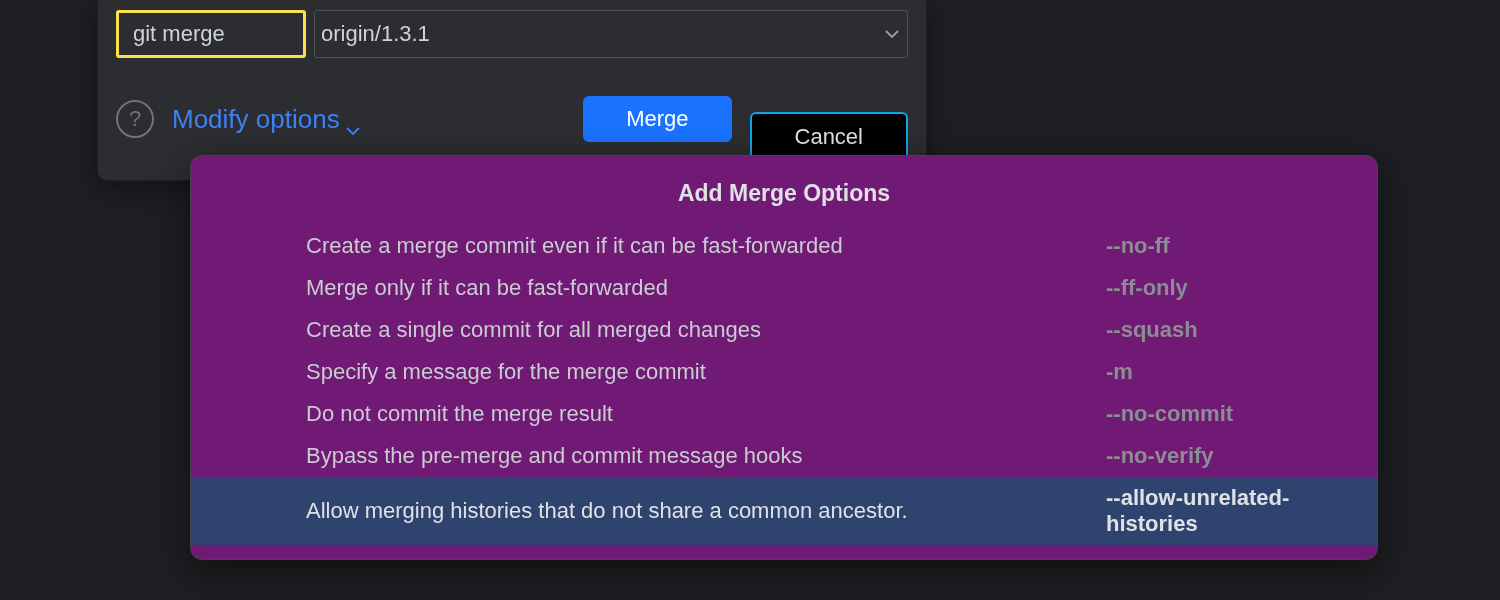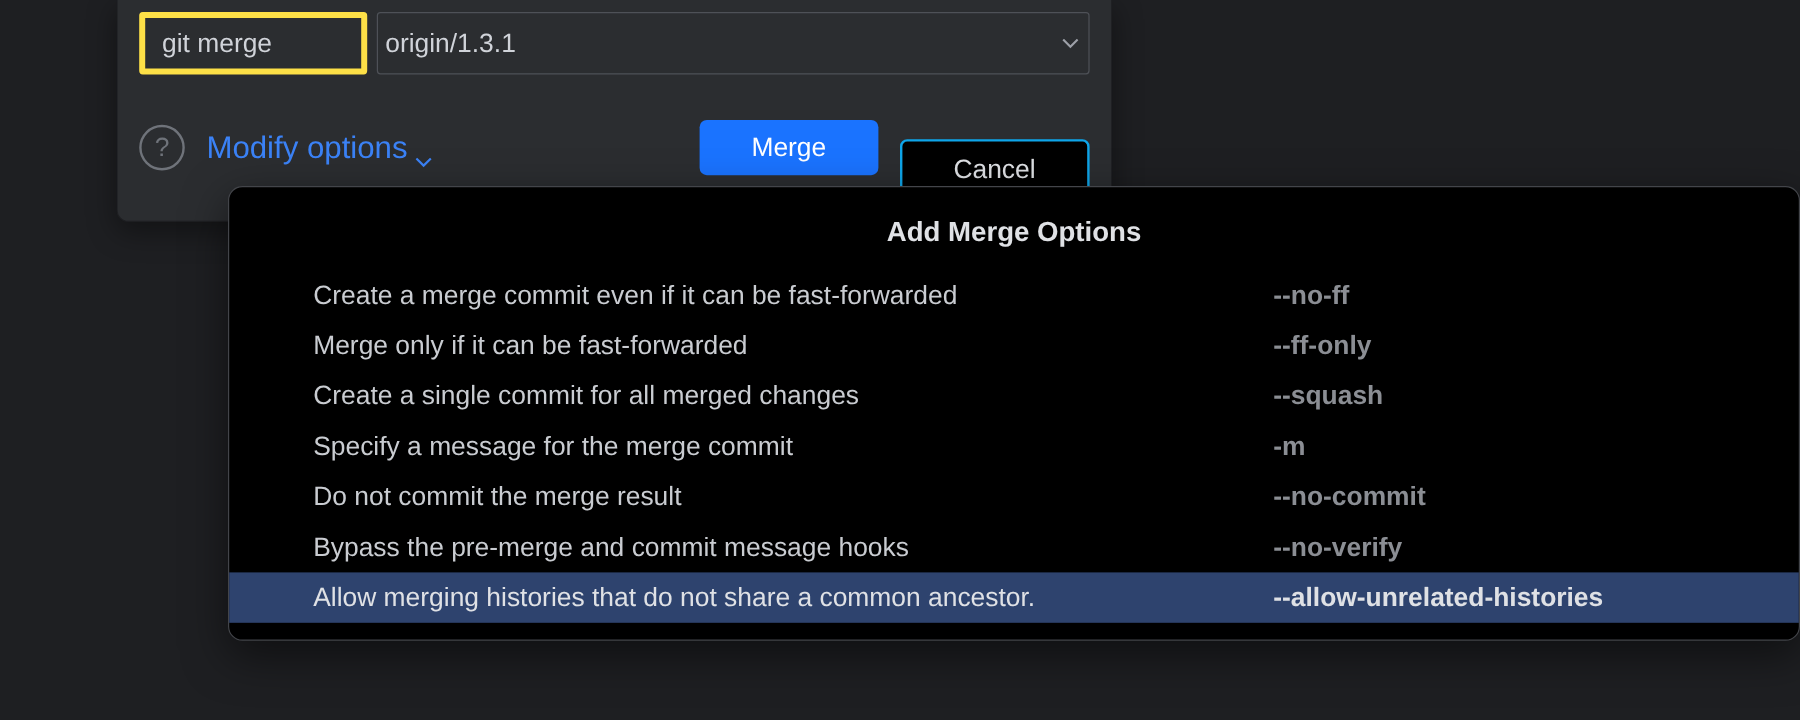--- a/index.html
+++ b/index.html
@@ -26,21 +26,21 @@
       border-radius: 0 0 10px 10px;
       padding: 10px 18px 18px 18px;
       box-shadow: 0 8px 24px rgba(0,0,0,0.4);
     }
     .row1 {
       display: flex;
       gap: 8px;
       margin-bottom: 18px;
     }
     .cmd-box {
-      border: 5px solid #fde047;
+      border: 3px solid #fde047;
       background: #2b2d30;
       color: #d0d3d9;
       font-size: 22px;
       padding: 8px 14px;
       width: 190px;
       border-radius: 3px;
       display: flex;
       align-items: center;
     }
     .branch-select {
@@ -113,22 +113,22 @@
     .btn-secondary {
       background: #000000;
       color: #dfe1e5;
       border: 2px solid #0ea5e9;
       margin-top: 36px;
     }
     .options-popup {
       position: absolute;
       left: 190px;
       top: 155px;
-      width: 1310px;
-      background: #000000;
+      width: 1188px;
+      background: #701a75;
       border: 1px solid #43454a;
       border-radius: 12px;
       box-shadow: 0 12px 36px rgba(0,0,0,0.5);
       padding: 24px 0 14px 0;
     }
     .popup-title {
       text-align: center;
       color: #dfe1e5;
       font-size: 23px;
       font-weight: 600;
@@ -141,20 +141,21 @@
       font-size: 22px;
       color: #c9ccd1;
       cursor: pointer;
     }
     .option-row.selected {
       background: #2e436e;
       color: #dfe1e5;
     }
     .option-desc {
       flex: 0 0 800px;
+      margin-left: 45px;
     }
     .option-flag {
       color: #8b8e94;
       font-size: 22px;
       font-weight: bold;
     }
     .option-row.selected .option-flag {
       color: #dfe1e5;
     }
   </style>

